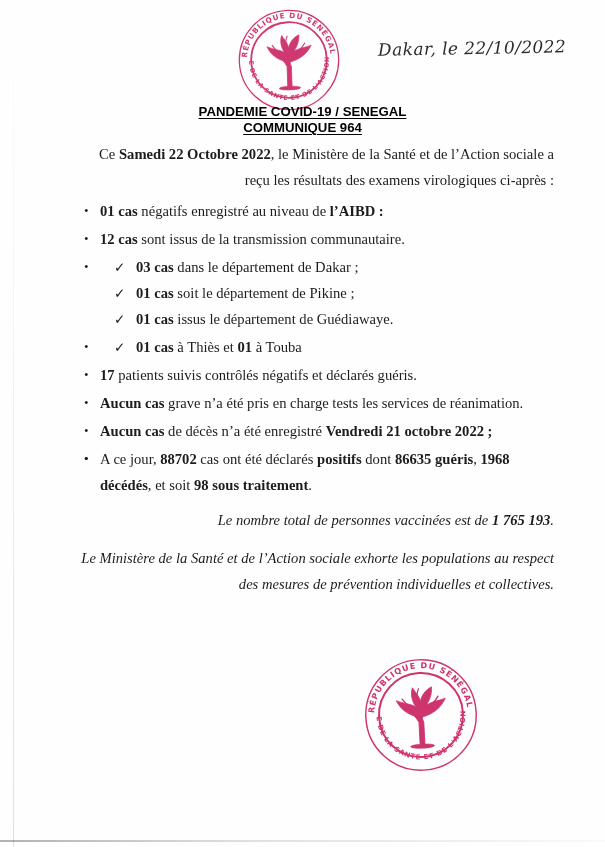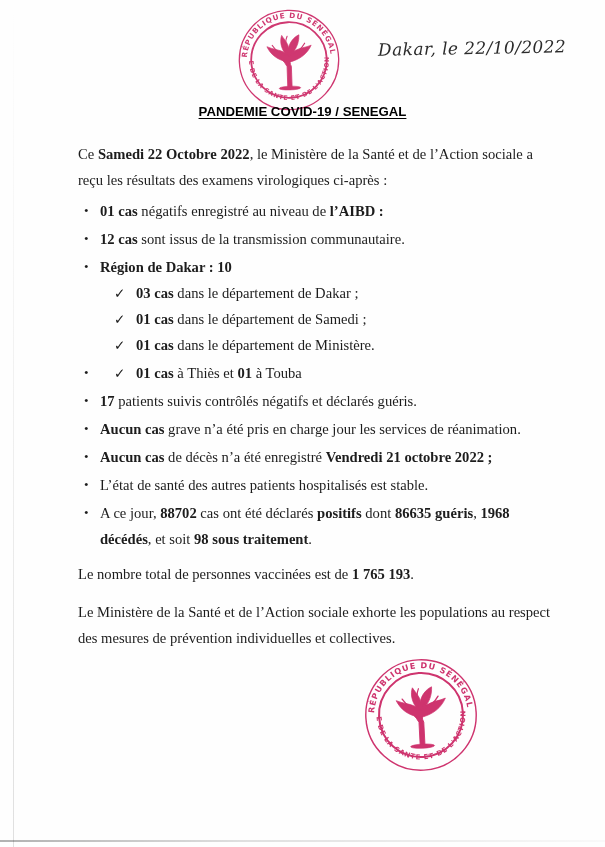--- a/index.html
+++ b/index.html
@@ -97,21 +97,21 @@
     position: absolute;
     left: 62px;
     top: 141px;
     width: 492px;
     font-size: 14.6px;
     line-height: 26px;
     color: #1c1c1c;
   }
   .para {
     margin: 0 0 5px 16px;
-    text-align: left;
+    text-align: right;
   }
 
   b, .b { font-weight: bold; }
 
   
   ul.lvl1 {
     list-style: none;
     margin: 5px 0 0 0;
     padding: 0;
   }
@@ -141,21 +141,21 @@
   ul.lvl2 > li > .check {
     position: absolute;
     left: 14px;
     top: 0;
     font-size: 13.5px;
     line-height: 26px;
     font-family: "DejaVu Sans", sans-serif;
   }
 
   .closing { margin-top: 9px; }
-  .closing .para { margin-bottom: 12px; }
+  .closing .para { margin-bottom: 12px; font-style: italic; }
   .para-spaced { line-height: 30px; }
 </style>
 </head>
 <body>
 
 <div class="page">
 
   <div class="scan-edge-left"></div>
   <div class="scan-edge-bottom"></div>
 
@@ -182,20 +182,21 @@
         <path d="M104,86 C108,76 112,66 118,60" fill="none" stroke-width="2" stroke-linecap="round"></path>
         <ellipse cx="100" cy="152" rx="20" ry="3.5" stroke-width="1"></ellipse>
       </g>
     </svg>
   </div>
 
   <div class="date-line">Dakar, le 22/10/2022</div>
 
   <div class="heading">
     <span class="hline"><span>PANDEMIE COVID-19 / SENEGAL</span></span>
+    <span class="hline"><span>COMMUNIQUE 964</span></span>
   </div>
 
   <div class="content">
 
     <p class="para"><span>Ce </span><b>Samedi 22 Octobre 2022</b><span>, le Ministère de la Santé et de l’Action sociale a reçu les résultats des examens virologiques ci-après :</span></p>
 
 
     <ul class="lvl1">
 
       <li>
@@ -203,33 +204,32 @@
         <b>01 cas</b><span> négatifs enregistré au niveau de </span><b>l’AIBD :</b>
       </li>
 
       <li>
         <span class="bullet">•</span>
         <b>12 cas</b><span> sont issus de la transmission communautaire.</span>
       </li>
 
       <li>
         <span class="bullet">•</span>
-        <b>Région de Dakar : 10</b>
         <ul class="lvl2">
           <li>
             <span class="check">✓</span>
             <b>03 cas</b><span> dans le département de Dakar ;</span>
           </li>
           <li>
             <span class="check">✓</span>
-            <b>01 cas</b><span> dans le département de Samedi ;</span>
+            <b>01 cas</b><span> soit le département de Pikine ;</span>
           </li>
           <li>
             <span class="check">✓</span>
-            <b>01 cas</b><span> dans le département de Ministère.</span>
+            <b>01 cas</b><span> issus le département de Guédiawaye.</span>
           </li>
         </ul>
       </li>
 
       <li>
         <span class="bullet">•</span>
         <ul class="lvl2">
           <li>
             <span class="check">✓</span>
             <b>01 cas</b><span> à Thiès et </span><b>01</b><span> à Touba</span>
@@ -237,31 +237,30 @@
         </ul>
       </li>
 
       <li>
         <span class="bullet">•</span>
         <b>17</b><span> patients suivis contrôlés négatifs et déclarés guéris.</span>
       </li>
 
       <li>
         <span class="bullet">•</span>
-        <b>Aucun cas</b><span> grave n’a été pris en charge jour les services de réanimation.</span>
+        <b>Aucun cas</b><span> grave n’a été pris en charge tests les services de réanimation.</span>
       </li>
 
       <li>
         <span class="bullet">•</span>
         <b>Aucun cas</b><span> de décès n’a été enregistré </span><b>Vendredi 21 octobre 2022 ;</b>
       </li>
 
       <li>
         <span class="bullet">•</span>
-        <span>L’état de santé des autres patients hospitalisés est stable.</span>
       </li>
 
       <li class="para-spaced">
         <span class="bullet">•</span>
         <span>A ce jour, </span><b>88702</b><span> cas ont été déclarés </span><b>positifs</b><span> dont </span><b>86635 guéris</b><span>, </span><b>1968 décédés</b><span>, et soit </span><b>98 sous traitement</b><span>.</span>
       </li>
     </ul>
 
     <div class="closing">
       <p class="para"><span>Le nombre total de personnes vaccinées est de </span><b>1 765 193</b><span>.</span></p>

